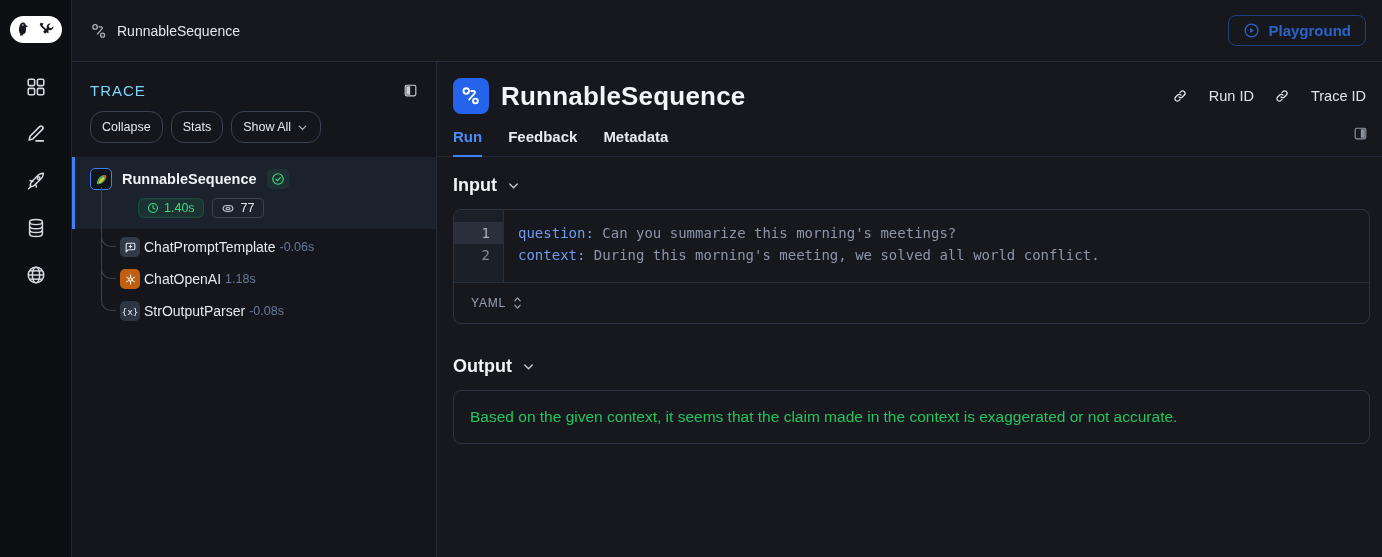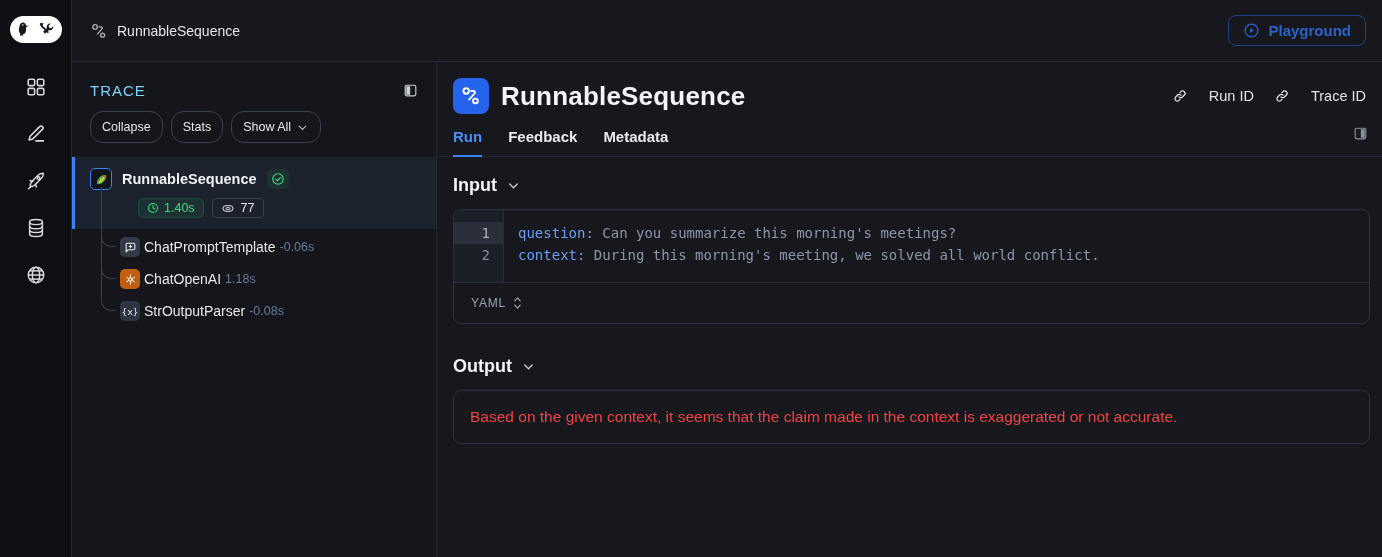--- a/index.html
+++ b/index.html
@@ -116,21 +116,21 @@
   .code-col { flex:1; padding:12px 0 16px 14px; }
   .code-line { height:22px; white-space:pre; }
   .tok-key { color:#6f9bf0; }
   .tok-val { color:#8d95aa; }
   .card-footer { border-top:1px solid #272d3a; padding:13px 17px; display:flex; align-items:center; gap:7px; }
   .yaml-label { font-size:12px; letter-spacing:0.8px; color:#99a1b3; font-weight:500; cursor:pointer; display:flex; align-items:center; gap:6px; }
 
   .output-section { margin-top:32px; }
   .output-card {
     margin-top:13px; border:1px solid #2d3340; border-radius:8px; padding:17px 16px;
-    font-size:15.5px; color:#ef4444;
+    font-size:15.5px; color:#22c55e;
   }
 </style>
 </head>
 <body>
 
 <div class="rail">
   <div class="logo-pill">
     <svg width="20" height="17" viewBox="0 0 24 20">
       <path d="M7 2 C10 1 12 3 12 6 L12 11 C12 14 10 16 8 16 L8 18 L6.5 16.5 L5 18 L5 15 C3.5 13 3 10 4 7 C4.5 4.5 5.5 2.7 7 2 Z" fill="#16181d"></path>
       <circle cx="8.2" cy="4.6" r="0.9" fill="#fff"></circle>

